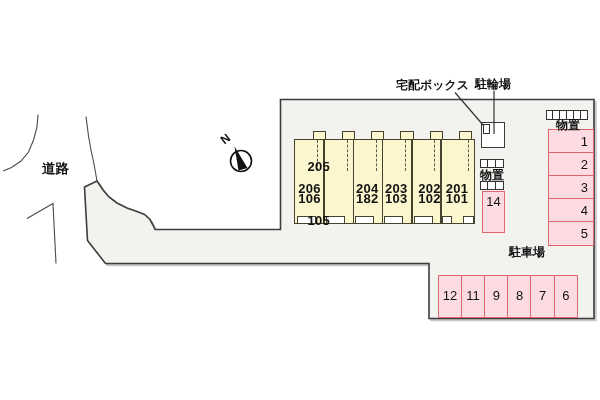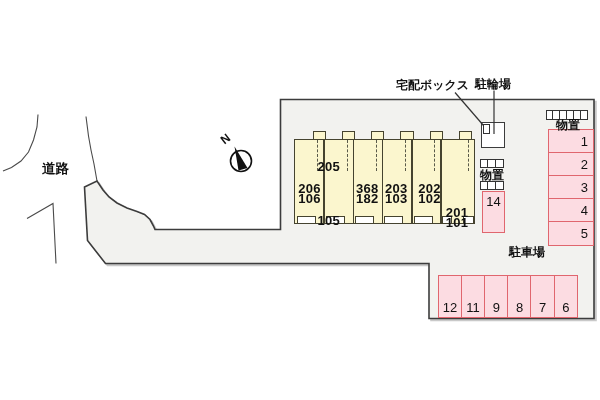--- a/index.html
+++ b/index.html
@@ -26,21 +26,21 @@
   .sqrow .sq{margin-left:-1.2px;}
   .sqrow .sq:first-child{margin-left:0;}
 
   
   .pspace{background:#FCDCE2;border:1.6px solid #E0666E;z-index:3;font-size:13px;color:#111;}
   .rightcol .pspace{width:39.5px;height:22.6px;margin-top:-1.6px;display:flex;
                     align-items:center;justify-content:flex-end;padding-right:5px;}
   .rightcol .pspace:first-child{margin-top:0;}
   .bottomrow{display:flex;z-index:3;}
   .bottomrow .pspace{width:22.8px;height:39.8px;margin-left:-1.6px;display:flex;
-                     align-items:flex-end;justify-content:center;padding-bottom:2px;}
+                     align-items:center;justify-content:center;padding-bottom:2px;}
   .bottomrow .pspace:first-child{margin-left:0;}
 
   .bikebox{left:480.5px;top:121.5px;width:24.5px;height:26.5px;background:#fff;
            border:1.5px solid #3c3c3c;z-index:3;}
   .deliverybox{left:482.5px;top:124px;width:7px;height:9.5px;background:#fff;
                border:1.3px solid #333;z-index:4;}
   .pointerline{z-index:5;pointer-events:none;}
   .northN{left:221px;top:132px;font-weight:bold;font-size:12px;
           transform:rotate(-38deg);z-index:2;}
 </style>
@@ -91,37 +91,37 @@
   <div class="abs notch" style="left:355.1px;width:19px;"></div>
   <div class="abs notch" style="left:384.4px;width:19px;"></div>
   <div class="abs notch" style="left:413.7px;width:19px;"></div>
   <div class="abs notch" style="left:442px;width:10px;"></div>
   <div class="abs notch" style="left:463px;width:11px;"></div>
 
   <div class="abs unitlabel" style="left:294px;width:31px;">
     <span>206</span>
     <span>106</span>
   </div>
-  <div class="abs unitlabel" style="left:314px;width:29.4px;gap:44px;">
+  <div class="abs unitlabel" style="left:304px;width:29.4px;gap:44px;">
     <span>205</span>
     <span>105</span>
   </div>
   <div class="abs unitlabel" style="left:352.7px;width:29px;">
-    <span>368</span>
+    <span>204</span>
     <span>182</span>
   </div>
   <div class="abs unitlabel" style="left:381.7px;width:29.3px;">
     <span>203</span>
     <span>103</span>
   </div>
   <div class="abs unitlabel" style="left:411px;width:37px;">
     <span>202</span>
     <span>102</span>
   </div>
-  <div class="abs unitlabel" style="left:440.2px;width:33.8px;margin-top:24px;">
+  <div class="abs unitlabel" style="left:440.2px;width:33.8px;">
     <span>201</span>
     <span>101</span>
   </div>
 
   <div class="abs bikebox"></div>
   <div class="abs deliverybox"></div>
 
   <svg class="pointerline" width="600" height="400" viewBox="0 0 600 400">
     <line x1="455" y1="92.5" x2="483.5" y2="125.5" stroke="#333" stroke-width="1.2"></line>
     <line x1="494" y1="90.5" x2="494" y2="134" stroke="#333" stroke-width="1.2"></line>

